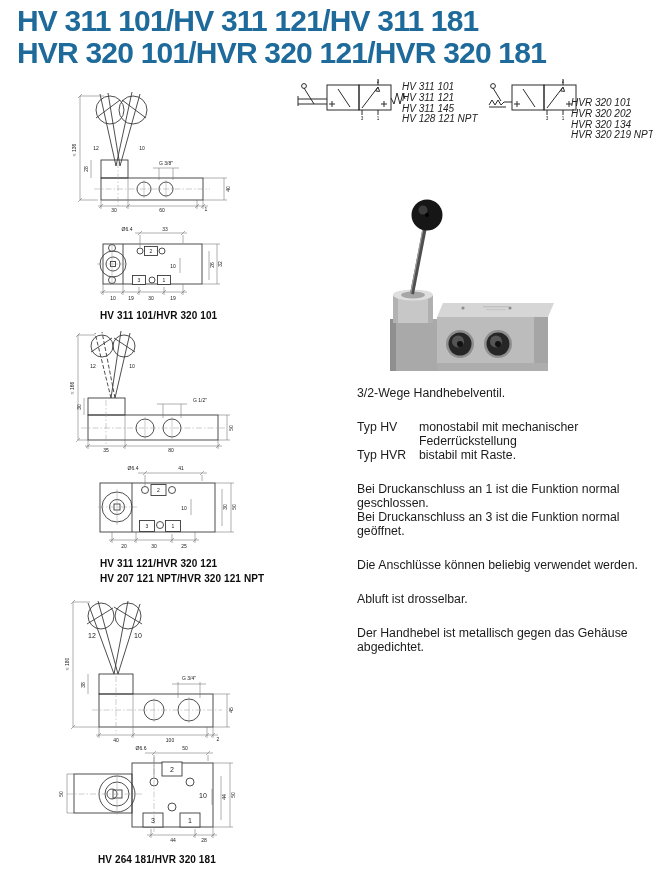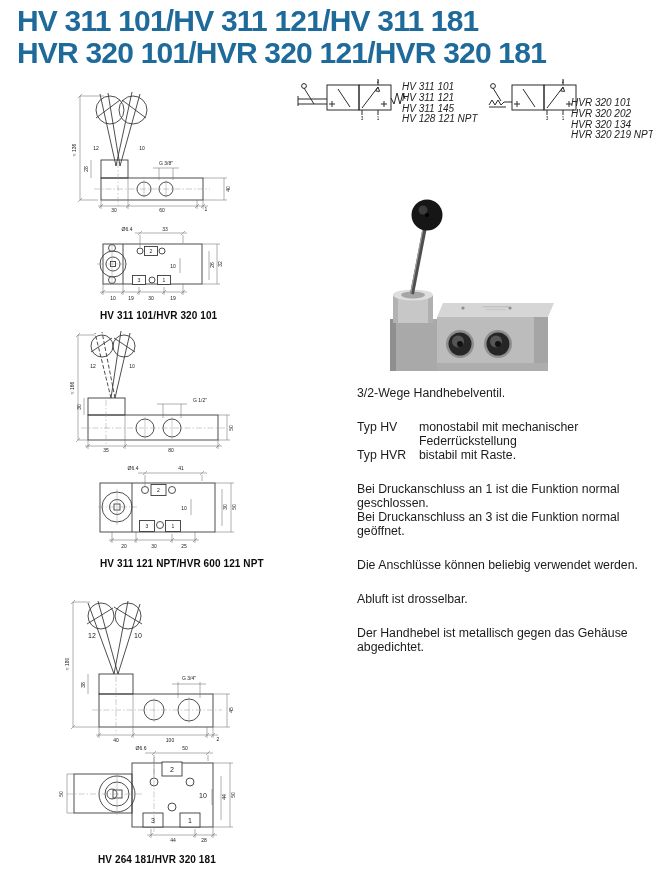--- a/index.html
+++ b/index.html
@@ -314,21 +314,22 @@
     <text class="t" x="96" y="12">41</text>
     <text class="t" x="99" y="52">10</text>
     <text class="t" transform="translate(141.5,49) rotate(-90)">30</text>
     <text class="t" transform="translate(151,49) rotate(-90)">50</text>
     <text class="t" x="39" y="89.5">20</text>
     <text class="t" x="69" y="89.5">30</text>
     <text class="t" x="99" y="89.5">25</text>
   </svg>
 
   <div class="abs cap" style="left:100px;top:556px;">
-    <div>HV 311 121 NPT/HVR 600 121 NPT</div>
+    <div>HV 311 121/HVR 320 121</div>
+    <div>HV 207 121 NPT/HVR 320 121 NPT</div>
   </div>
 
   <svg class="abs" style="left:50px;top:598px;" width="210" height="147" viewBox="0 0 210 147">
     <g>
       <circle class="g" cx="51" cy="18" r="13"></circle>
         <circle class="g" cx="78" cy="18" r="13"></circle>
       <line class="g" x1="64" y1="76" x2="38" y2="5"></line>
         <line class="g" x1="68" y1="76" x2="48" y2="3"></line>
       <line class="g" x1="64" y1="76" x2="78" y2="3"></line>
         <line class="g" x1="68" y1="76" x2="90" y2="6"></line>

